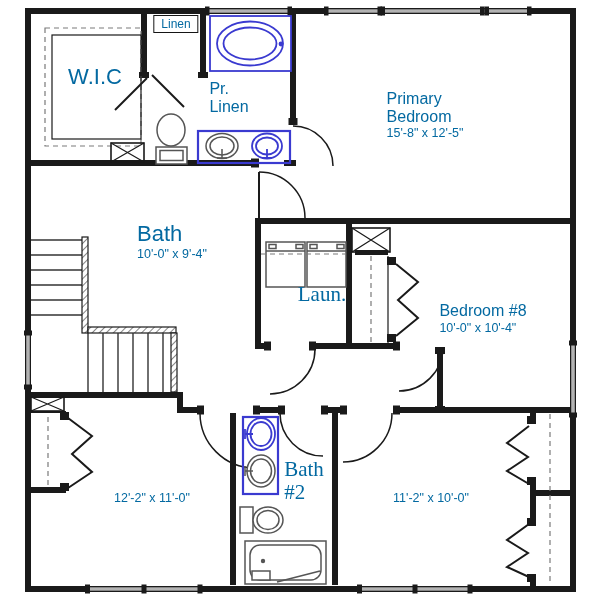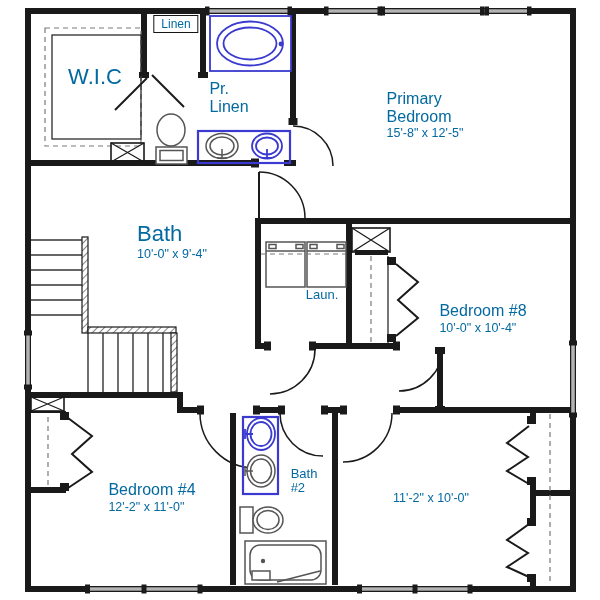--- a/index.html
+++ b/index.html
@@ -15,21 +15,21 @@
   .tread{stroke:#333;stroke-width:1.4;}
   .rail{fill:url(#hatch);stroke:var(--wall);stroke-width:1.2;}
   .dash{stroke:#7a7a7a;stroke-width:1.2;fill:none;stroke-dasharray:5 4;}
   .fxg{stroke:var(--gray);stroke-width:1.5;fill:#fff;}
   .fxb{stroke:var(--blue);stroke-width:1.8;fill:#fff;}
   .fxb2{stroke:var(--blue);stroke-width:2.2;fill:none;}
   .winf{fill:var(--winfill);}
   .lbl{position:absolute;transform:translate(-50%,-50%);text-align:left;color:#0369a1;}
   .room-name{font-size:16px;line-height:1.1;white-space:pre-line;}
   .room-name.big{font-size:22px;}
-  .room-name.med{font-size:13px;}
+  .room-name.med{font-size:21px;font-family:Liberation Serif, serif;}
   .room-dims{font-size:12.5px;margin-top:1px;white-space:nowrap;}
   .linen-box{border:1.6px solid #151515;padding:1px 7px;font-size:12px;background:#fff;}
 </style>
 </head>
 <body>
 
 <div class="stage">
 <svg width="600" height="600" viewBox="0 0 600 600">
   <defs>
     <pattern id="hatch" width="5" height="5" patternUnits="userSpaceOnUse" patternTransform="rotate(45)">
@@ -311,21 +311,20 @@
     <div class="room-dims">10'-0" x 9'-4"</div>
   </div>
   <div class="lbl" style="left:322px;top:295px">
     <div class="room-name med">Laun.</div>
   </div>
   <div class="lbl" style="left:483px;top:318px">
     <div class="room-name">Bedroom #8</div>
     <div class="room-dims">10'-0" x 10'-4"</div>
   </div>
   <div class="lbl" style="left:152px;top:497px">
-    <div class="room-name">Bedroom #4</div>
     <div class="room-dims">12'-2" x 11'-0"</div>
   </div>
   <div class="lbl" style="left:304px;top:481px">
     <div class="room-name med">Bath
 #2</div>
   </div>
   <div class="lbl" style="left:431px;top:497px">
     <div class="room-dims">11'-2" x 10'-0"</div>
   </div>
 </div>

